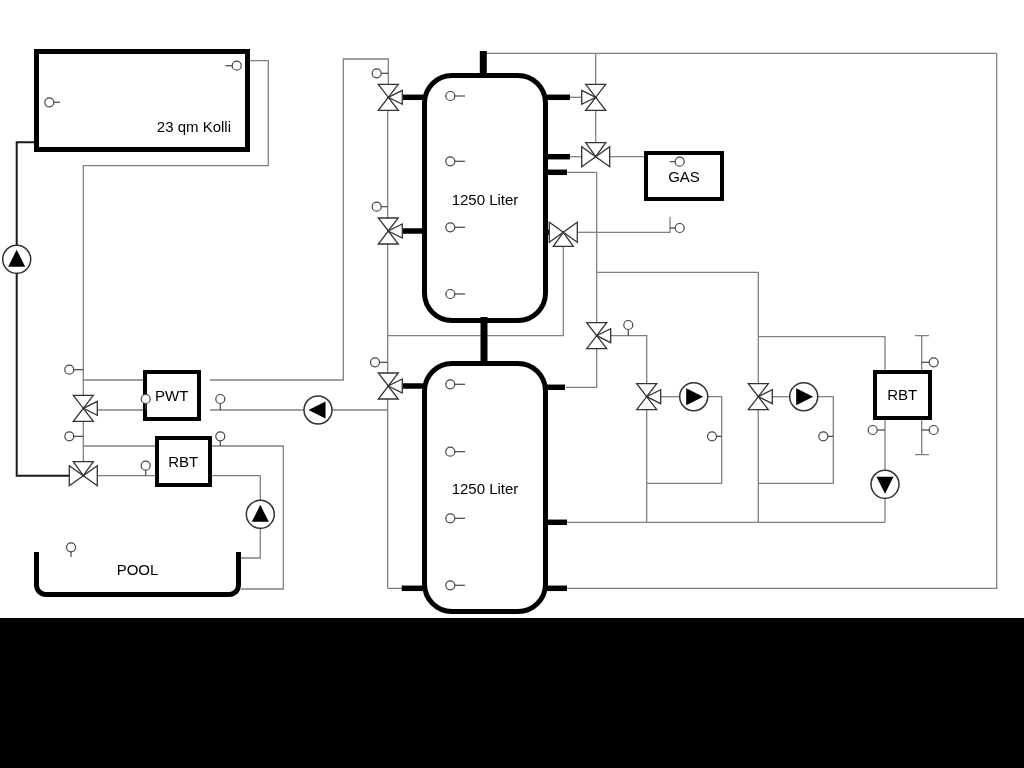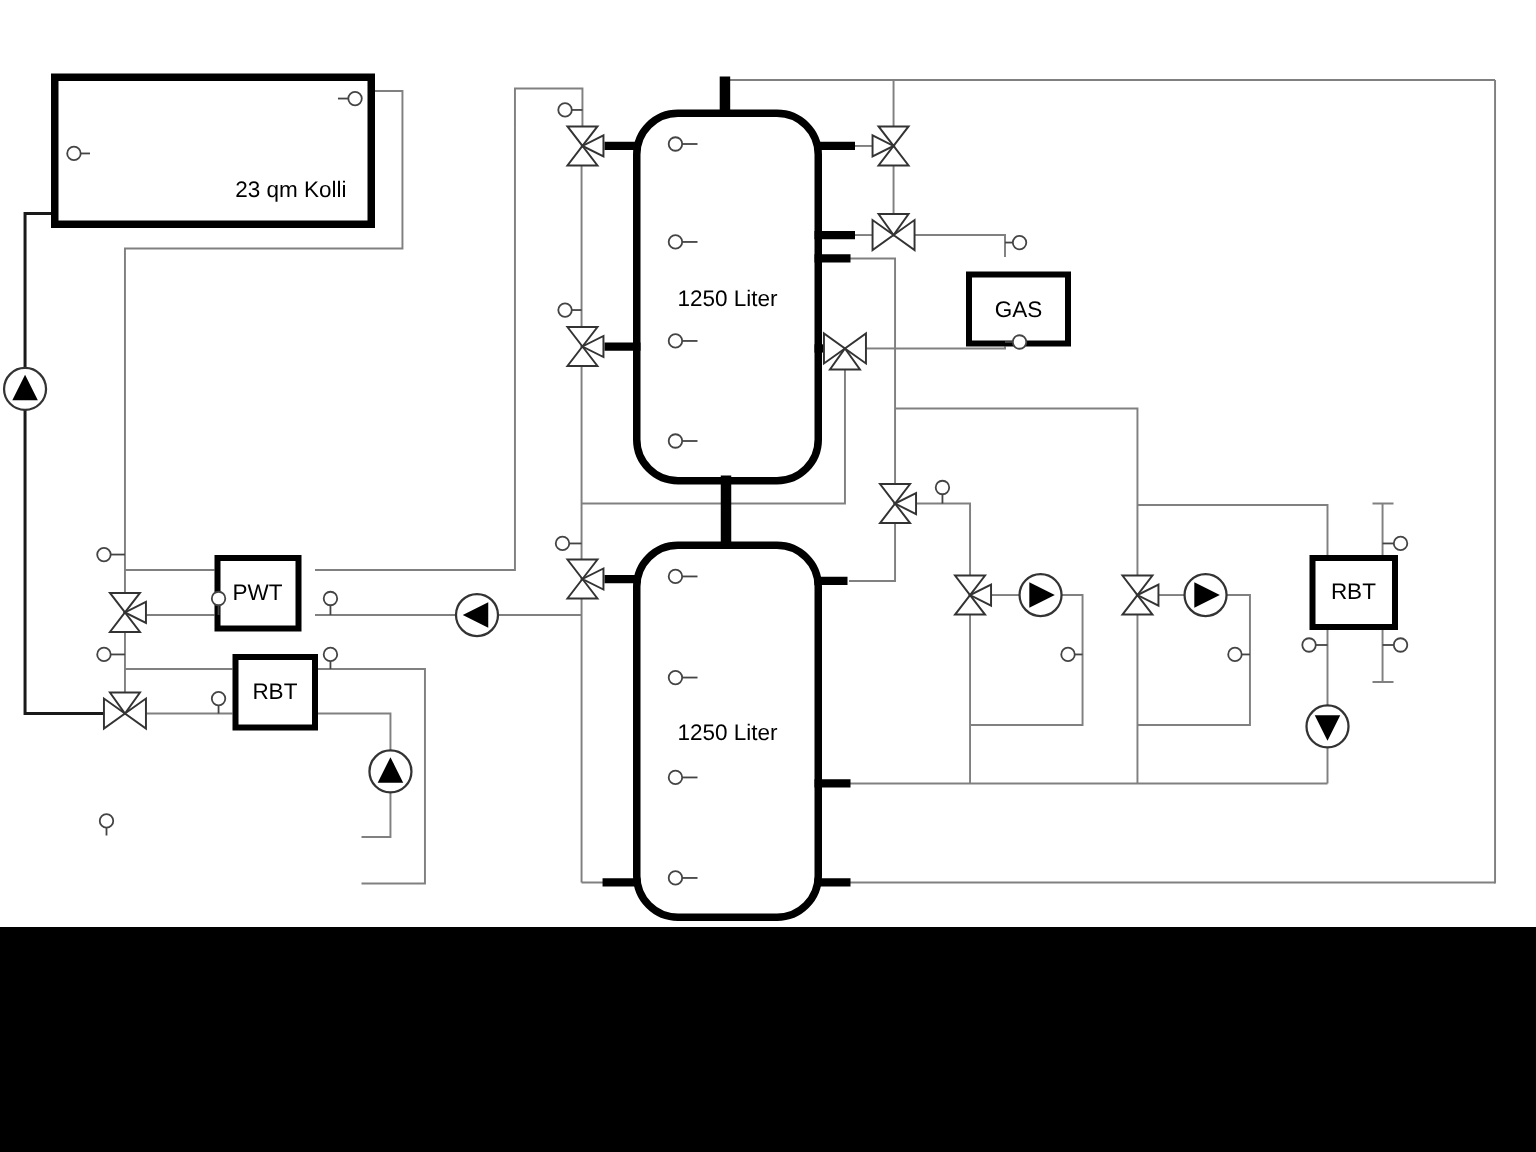--- a/index.html
+++ b/index.html
@@ -103,29 +103,32 @@
   </div>
 
   <div class="box" style="left:143px;top:325.5px;width:57.5px;height:51px;">
     <span>PWT</span>
   </div>
 
   <div class="box" style="left:154.5px;top:392px;width:57.5px;height:51px;">
     <span>RBT</span>
   </div>
 
-  <div class="box" style="left:644px;top:137px;width:70px;height:50px;">
+  <div class="box" style="left:644px;top:107px;width:80px;height:50px;">
     <span>GAS</span>
   </div>
 
 
   <div class="box" style="left:872.5px;top:326px;width:59.5px;height:49.5px;">
     <span>RBT</span>
   </div>
 
+  <div class="box thick pool" style="left:34px;top:508px;width:207px;height:45px;">
+    <span>POOL</span>
+  </div>
 
   <svg id="symbols-layer" class="layer" width="1024" height="576" viewBox="0 0 1024 576">
 
     <path class="stub" d="M 403,53.3 H 427"></path>
     <path class="stub" d="M 403,187 H 427"></path>
     <path class="stub" d="M 543,53.3 H 570"></path>
     <path class="stub" d="M 543,112.7 H 570"></path>
     <path class="stub" d="M 543,128.3 H 567"></path>
     <path class="stub" d="M 543,188.3 H 560"></path>
     <path class="stub" d="M 403,342 H 427"></path>

